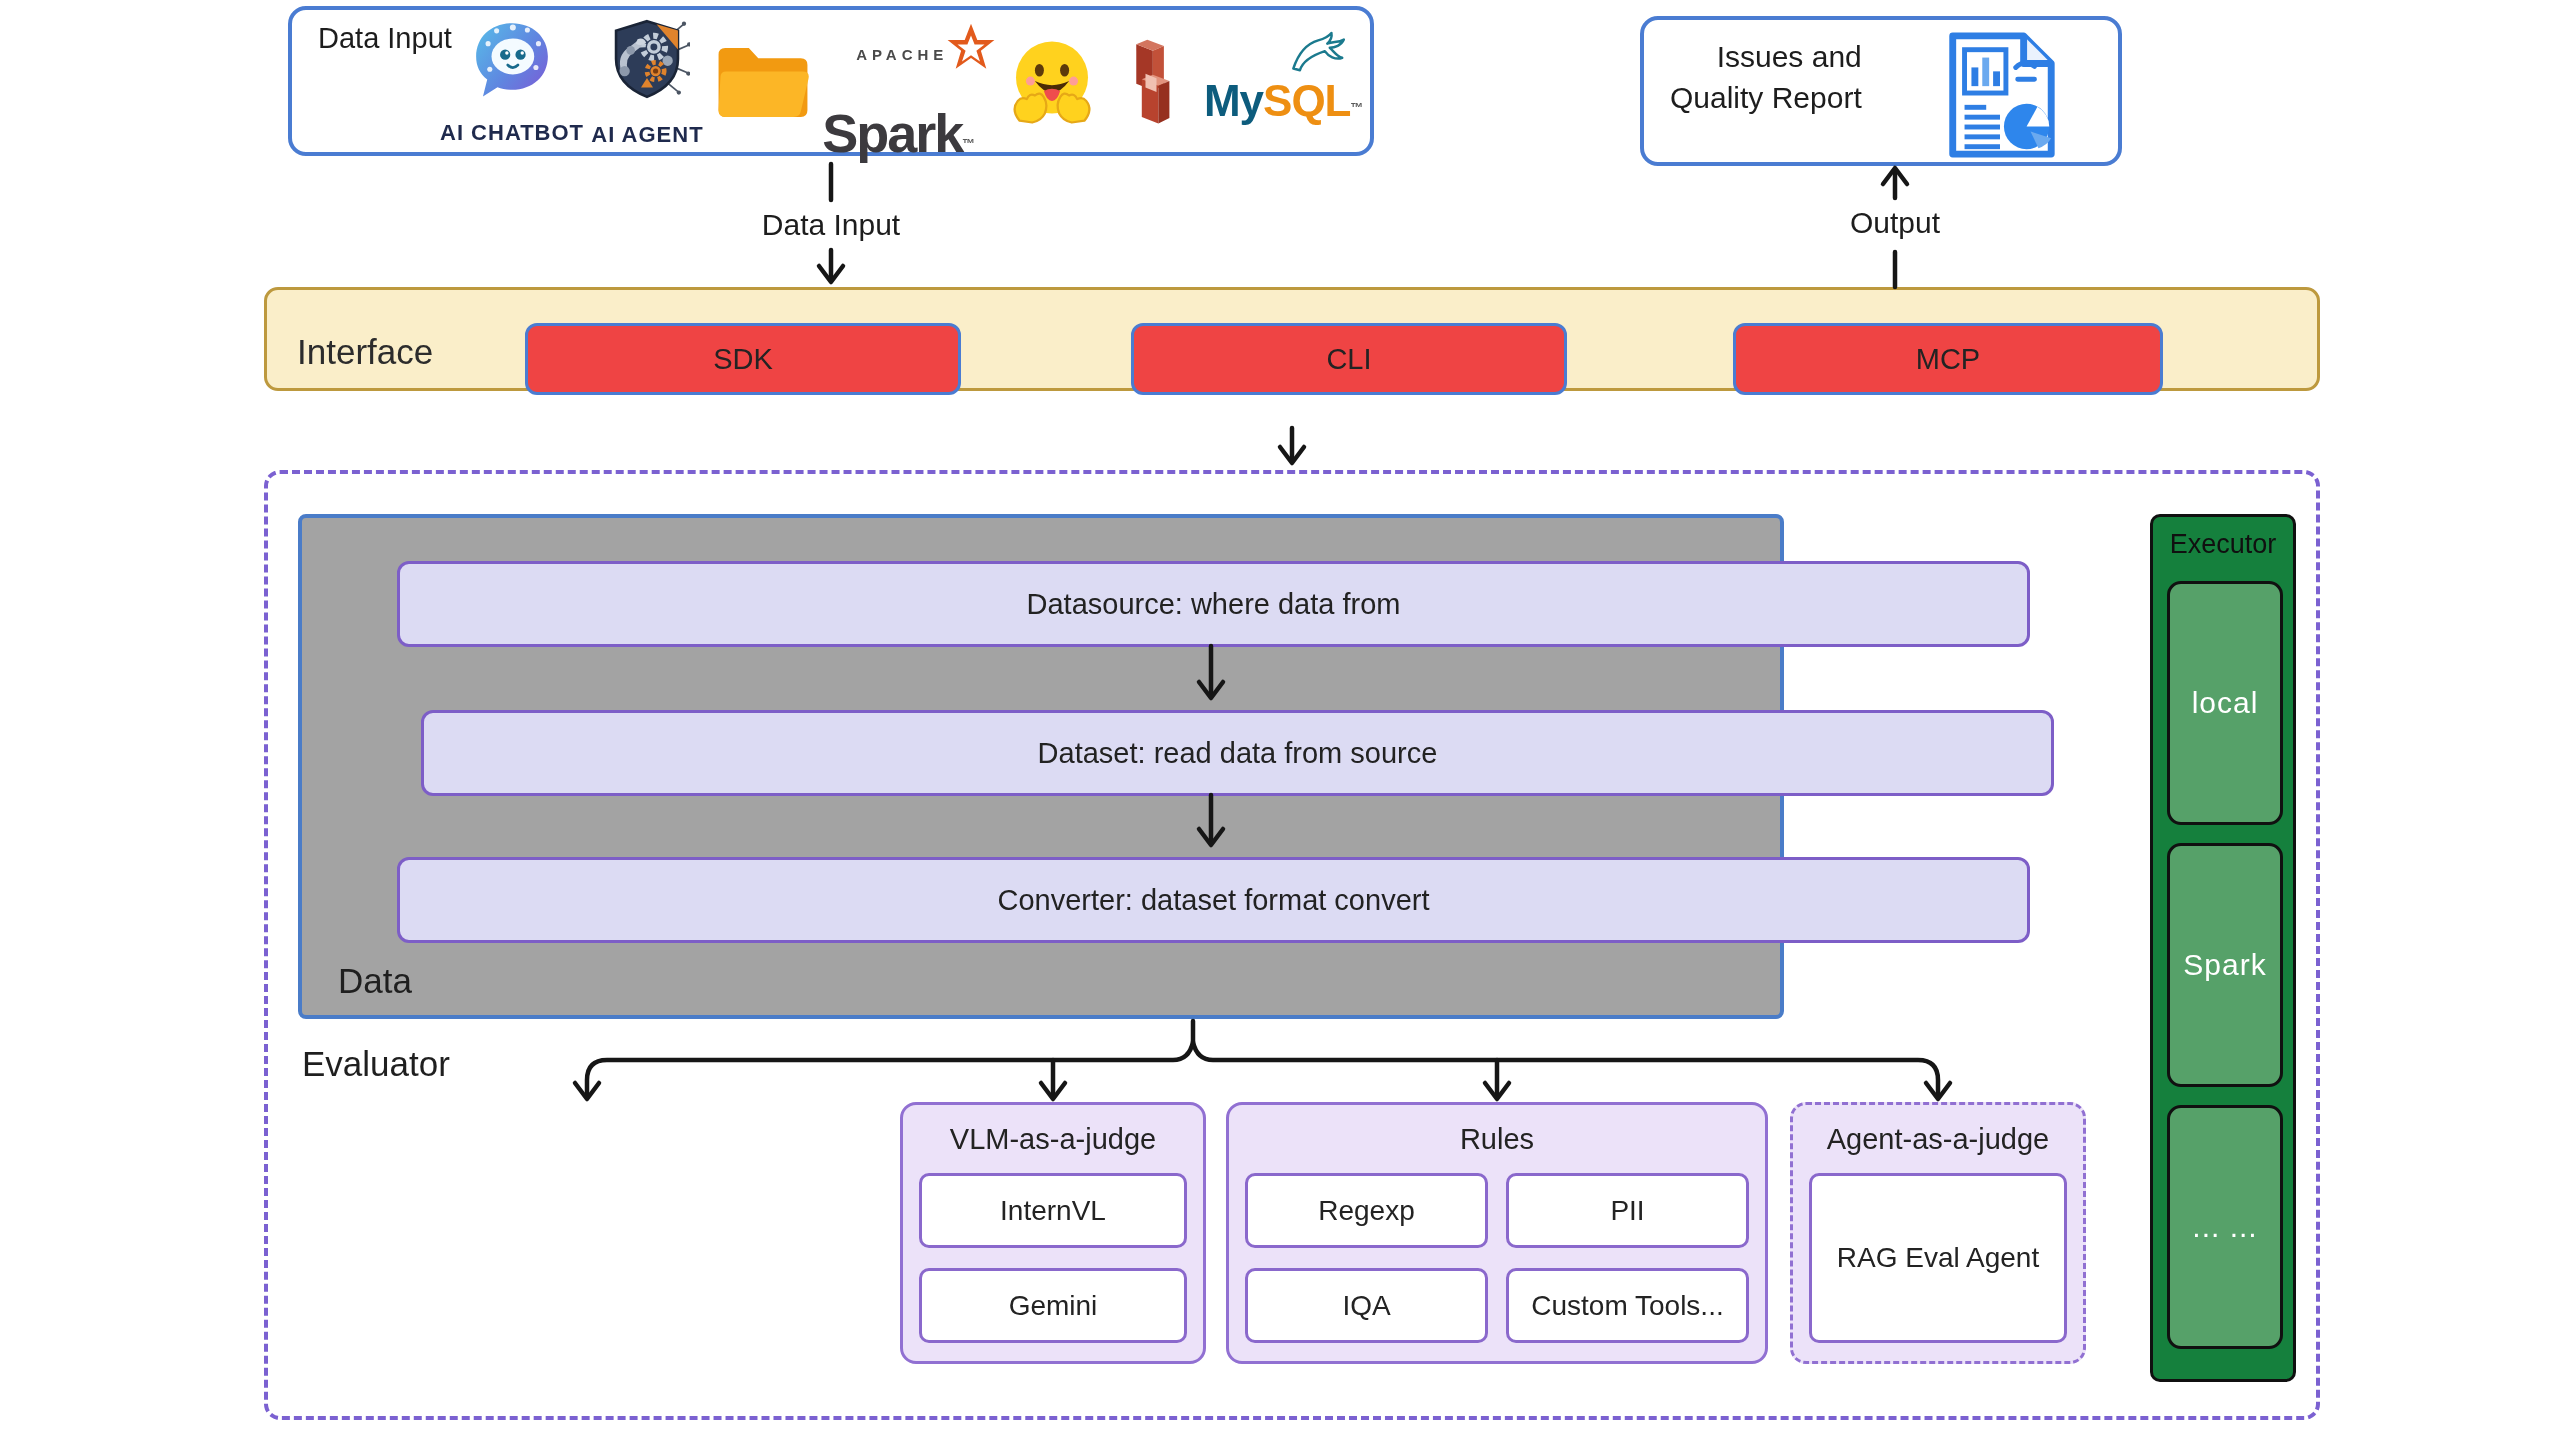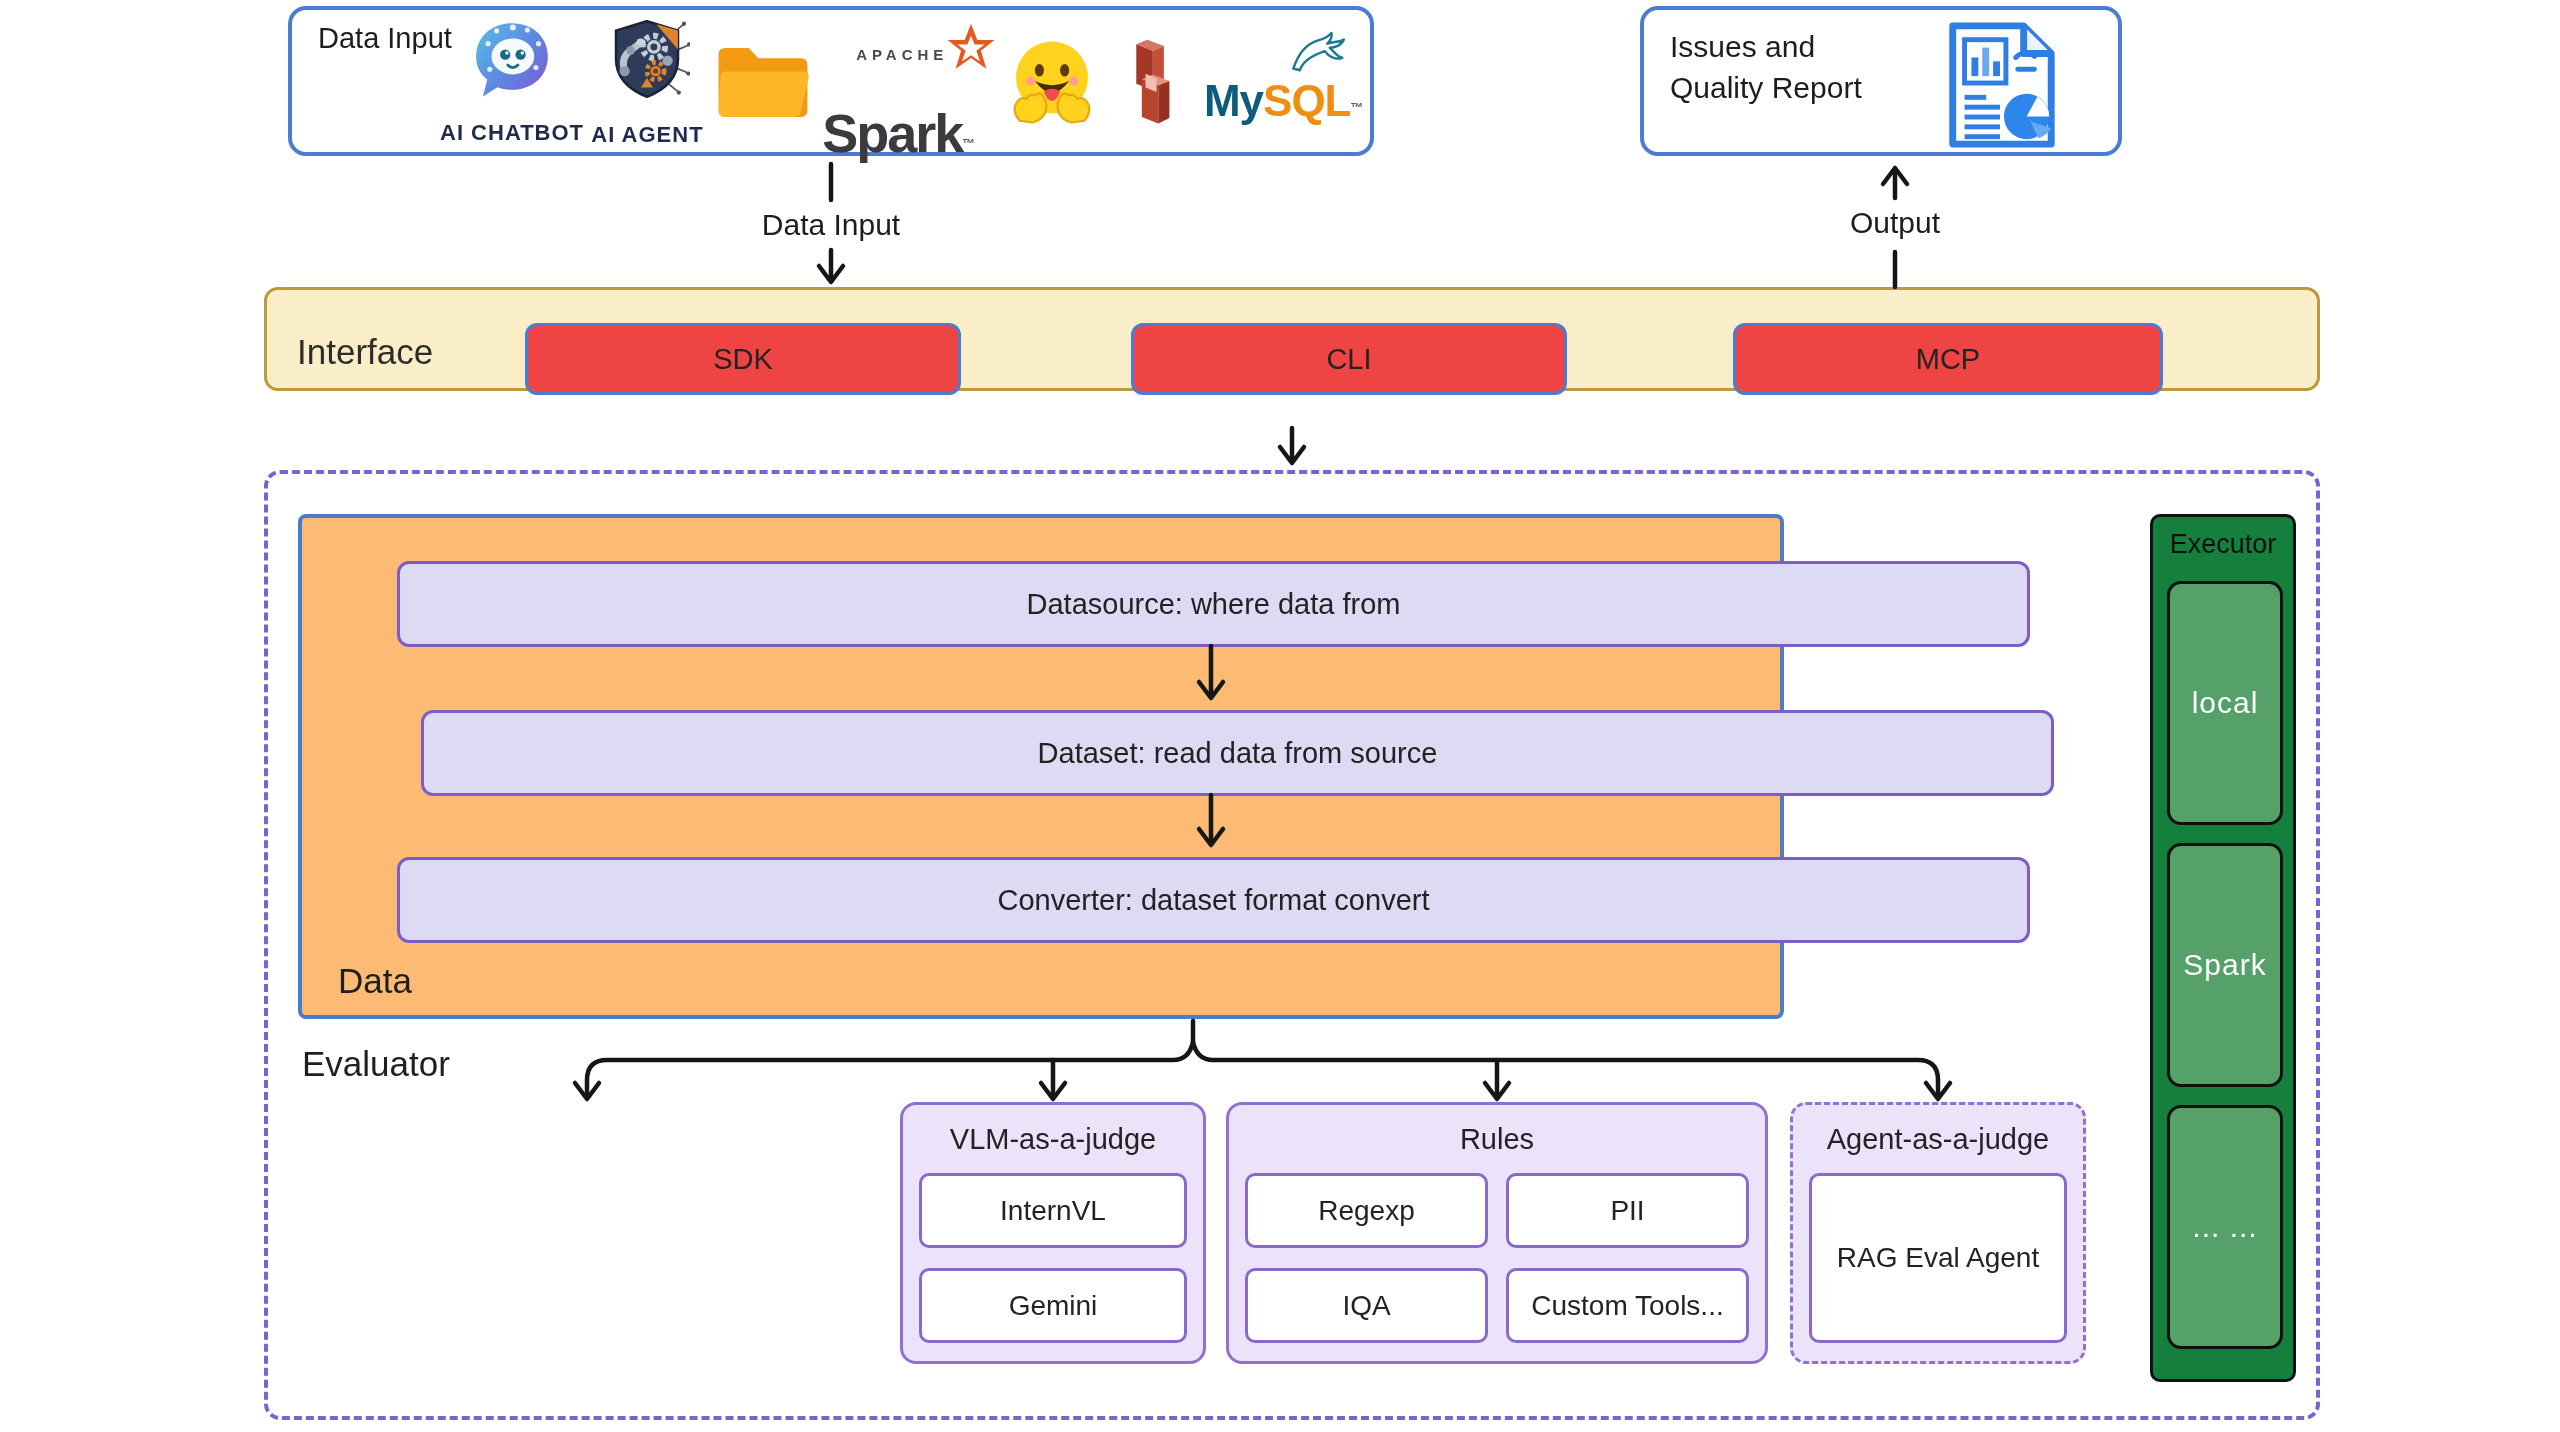--- a/index.html
+++ b/index.html
@@ -42,21 +42,21 @@
   .interface-label { position: absolute; left: 30px; bottom: 16px; font-size: 35px; color: #2c2c2c; }
   .port-box { position: absolute; top: 33px; height: 72px; background: #ef4444; border: 3px solid #4a7cd2;
     border-radius: 12px; display: flex; align-items: center; justify-content: center; font-size: 29px; color: #232323; }
 
   
   .outer-dashed { position: absolute; left: 264px; top: 470px; width: 2056px; height: 950px;
     border: 4px dashed #7b61d1; border-radius: 16px; }
 
   
   .data-panel { position: absolute; left: 298px; top: 514px; width: 1486px; height: 505px;
-    background: #fdba74; border: 4px solid #4a7cc8; border-radius: 8px; }
+    background: #a3a3a3; border: 4px solid #4a7cc8; border-radius: 8px; }
   .data-label { position: absolute; left: 36px; bottom: 14px; font-size: 35px; color: #1f1f1f; }
   .step-box { position: absolute; left: 95px; width: 1633px; height: 86px; background: #dcdbf3;
     border: 3px solid #7d5ec7; border-radius: 12px; display: flex; align-items: center; justify-content: center;
     font-size: 29px; color: #222; }
 
   .evaluator-label { position: absolute; left: 302px; top: 1044px; font-size: 35px; color: #1f1f1f; }
 
   
   .judge-group { position: absolute; top: 1102px; height: 262px; background: #ece2f9;
     border: 3px solid #9170d2; border-radius: 16px; }
@@ -222,21 +222,21 @@
       <div class="mysql-logo">
         <svg class="mysql-dolphin" width="58" height="44" viewBox="0 0 70 52">
           <path d="M4 46 C10 28 20 16 34 12 C41 10 46 8 50 3 C51 8 49 12 45 16 C52 13 58 15 65 11 C62 18 54 21 48 21 C53 25 56 31 63 33 C55 36 46 31 42 25 C30 29 16 35 12 48 Z" fill="none" stroke="#1b7a8e" stroke-width="3" stroke-linejoin="round" stroke-linecap="round"></path>
         </svg>
         <div class="mysql-word"><span class="my">My</span><span class="sql">SQL</span><span class="logo-tm">™</span></div>
       </div>
 
     </div>
   </div>
 
-  <div class="bluebox" style="left:1640px; top:6px; width:482px; height:150px;">
+  <div class="bluebox" style="left:1640px; top:16px; width:482px; height:150px;text-align:right;">
     <div class="report-text">
       <div>Issues and</div>
       <div>Quality Report</div>
     </div>
     <svg style="position:absolute; right:58px; top:10px;" width="120" height="130" viewBox="0 0 120 132">
       <path d="M12 6 H84 L112 34 V126 H12 Z" fill="#ffffff" stroke="#2e7ee4" stroke-width="7" stroke-linejoin="round"></path>
       <path d="M84 6 V34 H112" fill="#eaf2fd" stroke="#2e7ee4" stroke-width="7" stroke-linejoin="round"></path>
       <rect x="24" y="20" width="42" height="44" fill="#fff" stroke="#2e7ee4" stroke-width="5"></rect>
       <rect x="31" y="38" width="7" height="19" fill="#2e7ee4"></rect>
       <rect x="42" y="28" width="7" height="29" fill="#6aa9ef"></rect>

